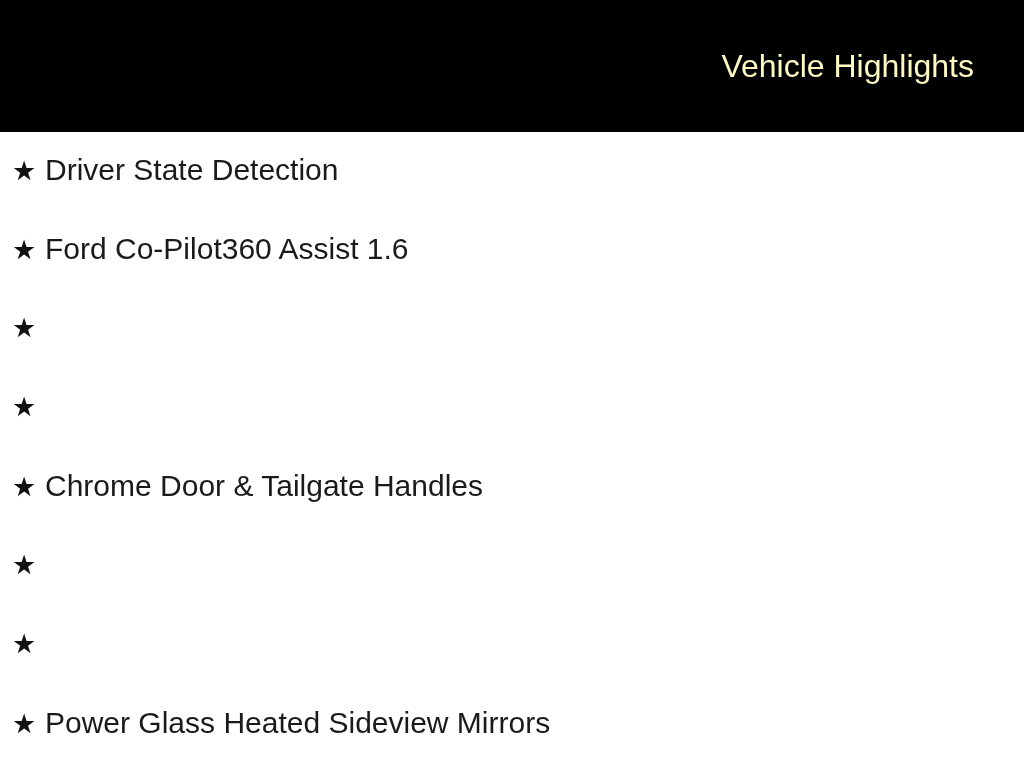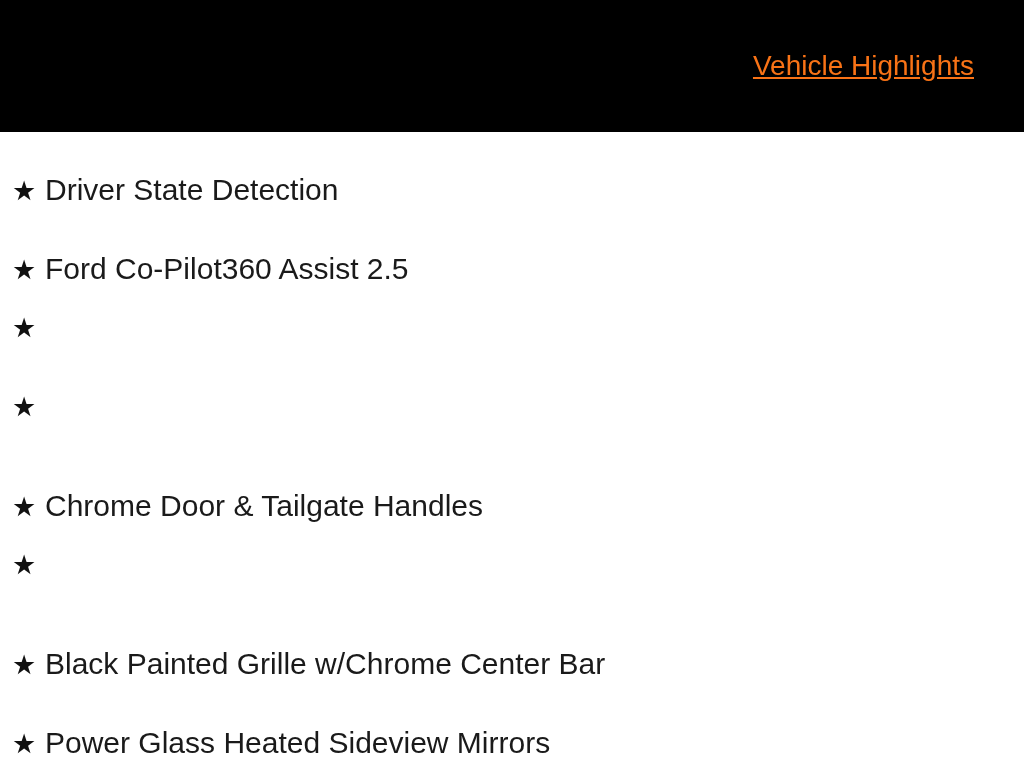--- a/index.html
+++ b/index.html
@@ -17,26 +17,25 @@
     box-sizing: border-box;
     width: 1024px;
     height: 132px;
     background: #000000;
     display: flex;
     align-items: center;
     justify-content: flex-end;
     padding-right: 50px;
   }
   .header-title {
-    color: #f97316;
-    font-size: 28px;
+    color: #fef9c3;
+    font-size: 32px;
     font-weight: 400;
     letter-spacing: 0px;
     white-space: nowrap;
-    text-decoration: underline;
   }
   .highlights {
     list-style: none;
     margin: 0;
     padding: 23px 0 0 12px;
   }
   .highlight-item {
     display: flex;
     align-items: baseline;
     height: 30px;
@@ -48,40 +47,39 @@
   }
   .star {
     display: inline-block;
     width: 33px;
     font-size: 27px;
     color: #111111;
     flex: 0 0 33px;
   }
   .label {
     display: inline-block;
-    margin-top: 20px;
   }
 </style>
 </head>
 <body>
 
 <div class="header">
   <span class="header-title">Vehicle Highlights</span>
 </div>
 
 <ul class="highlights">
 
     <li class="highlight-item">
       <span class="star">★</span>
       <span class="label">Driver State Detection</span>
     </li>
 
     <li class="highlight-item">
       <span class="star">★</span>
-      <span class="label">Ford Co-Pilot360 Assist 2.5</span>
+      <span class="label">Ford Co-Pilot360 Assist 1.6</span>
     </li>
 
     <li class="highlight-item">
       <span class="star">★</span>
     </li>
 
     <li class="highlight-item">
       <span class="star">★</span>
     </li>
 
@@ -89,20 +87,19 @@
       <span class="star">★</span>
       <span class="label">Chrome Door &amp; Tailgate Handles</span>
     </li>
 
     <li class="highlight-item">
       <span class="star">★</span>
     </li>
 
     <li class="highlight-item">
       <span class="star">★</span>
-      <span class="label">Black Painted Grille w/Chrome Center Bar</span>
     </li>
 
     <li class="highlight-item">
       <span class="star">★</span>
       <span class="label">Power Glass Heated Sideview Mirrors</span>
     </li>
   </ul>
 
 </body></html>

